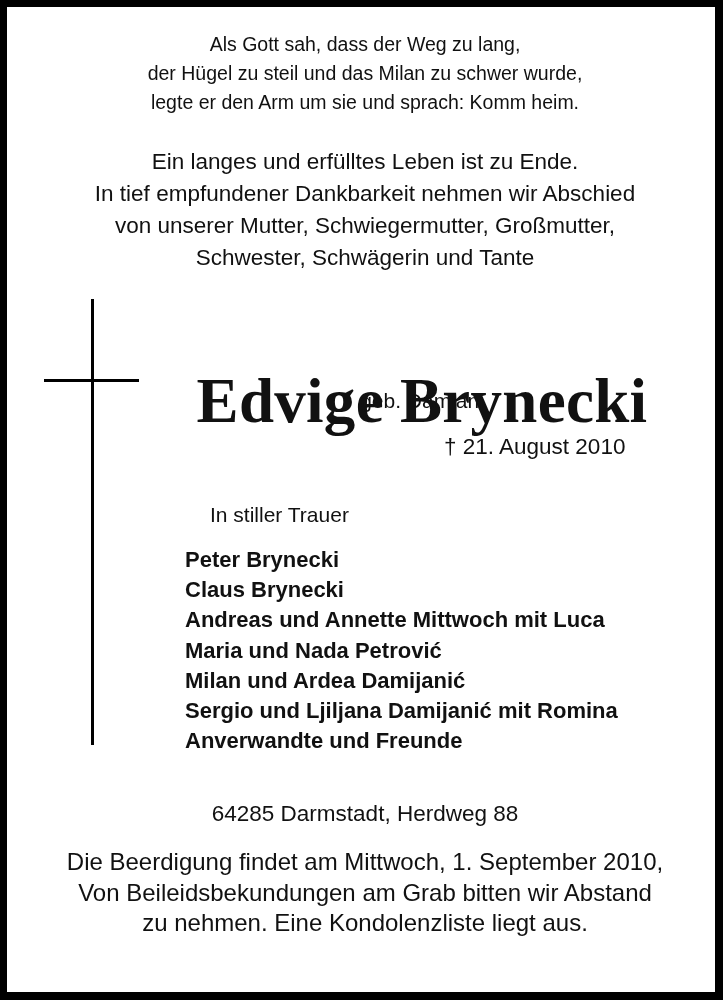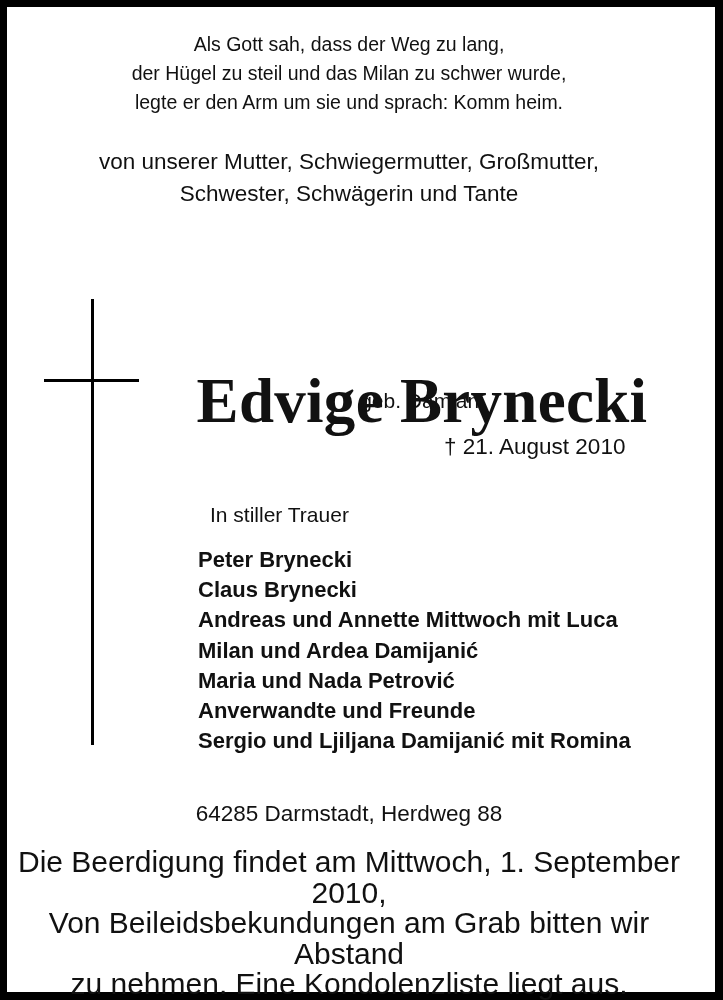--- a/index.html
+++ b/index.html
@@ -1,46 +1,48 @@
 <!DOCTYPE html>
 <html><head>
 <meta charset="utf-8">
 <style>
   html, body { margin:0; padding:0; }
   body { width:723px; height:1000px; background:#000; position:relative; overflow:hidden; }
   .card { position:absolute; left:7px; top:7px; width:708px; height:985px; background:#fff; }
   .sans { font-family:"Liberation Sans", sans-serif; color:#111; }
   .serif { font-family:"Liberation Serif", serif; color:#111; }
-  .center { position:absolute; left:0; width:684px; text-align:center; }
+  .center { position:absolute; left:16px; width:684px; text-align:center; }
   .poem { top:23px; font-size:19.5px; line-height:29px; }
   .intro { top:139px; font-size:22.5px; line-height:32px; }
   .name { position:absolute; left:185px; width:460px; top:306px; font-size:63px; font-weight:bold; line-height:80px; text-align:center; letter-spacing:0.3px;margin-top:48px; }
   .maiden { position:absolute; left:190px; width:450px; top:380px; font-size:21px; line-height:28px; text-align:center; }
   .dates { position:absolute; left:192px; top:425px; font-size:22.5px; line-height:30px; white-space:pre; }
   .dates .death { position:absolute; left:245px; top:0; }
   .trauer { position:absolute; left:203px; top:493px; font-size:21px; line-height:30px; }
-  .mourners { position:absolute; left:191px; top:538px; font-size:22px; line-height:30.2px; font-weight:bold; }
+  .mourners { position:absolute; left:178px; top:538px; font-size:22px; line-height:30.2px; font-weight:bold; }
   .mourners div { white-space:nowrap; }
   .address { top:792px; font-size:22.5px; line-height:30px; }
-  .funeral { top:840px; font-size:30px; line-height:30.5px; }
+  .funeral { top:840px; font-size:24px; line-height:30.5px; }
   .cross-v { position:absolute; left:84px; top:292px; width:3px; height:446px; background:#000; }
   .cross-h { position:absolute; left:37px; top:372px; width:95px; height:3px; background:#000; }
 </style>
 </head>
 <body>
 
 <div class="card">
 
   <div class="center sans poem">
     <div>Als Gott sah, dass der Weg zu lang,</div>
     <div>der Hügel zu steil und das Milan zu schwer wurde,</div>
     <div>legte er den Arm um sie und sprach: Komm heim.</div>
   </div>
 
   <div class="center sans intro">
+    <div>Ein langes und erfülltes Leben ist zu Ende.</div>
+    <div>In tief empfundener Dankbarkeit nehmen wir Abschied</div>
     <div>von unserer Mutter, Schwiegermutter, Großmutter,</div>
     <div>Schwester, Schwägerin und Tante</div>
   </div>
 
   <div>
     <div class="cross-v"></div>
     <div class="cross-h"></div>
   </div>
 
   <div class="serif name">Edvige Brynecki</div>
@@ -49,24 +51,24 @@
   <div class="sans dates">
     <span class="death">† 21. August 2010</span>
   </div>
 
   <div class="sans trauer">In stiller Trauer</div>
 
   <div class="sans mourners">
     <div>Peter Brynecki</div>
     <div>Claus Brynecki</div>
     <div>Andreas und Annette Mittwoch mit Luca</div>
+    <div>Maria und Nada Petrović</div>
     <div>Milan und Ardea Damijanić</div>
-    <div>Maria und Nada Petrović</div>
+    <div>Sergio und Ljiljana Damijanić mit Romina</div>
     <div>Anverwandte und Freunde</div>
-    <div>Sergio und Ljiljana Damijanić mit Romina</div>
   </div>
 
   <div class="center sans address">64285 Darmstadt, Herdweg 88</div>
 
   <div class="center sans funeral">
     <div>Die Beerdigung findet am Mittwoch, 1. September 2010,</div>
     <div>Von Beileidsbekundungen am Grab bitten wir Abstand</div>
     <div>zu nehmen. Eine Kondolenzliste liegt aus.</div>
   </div>
 

